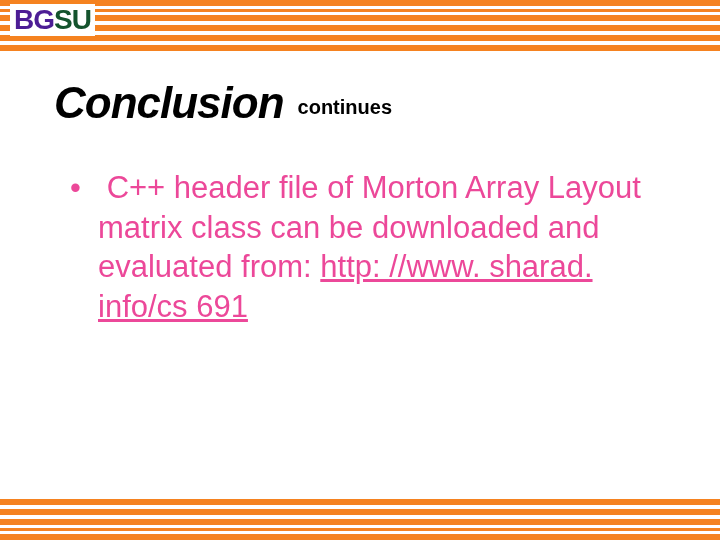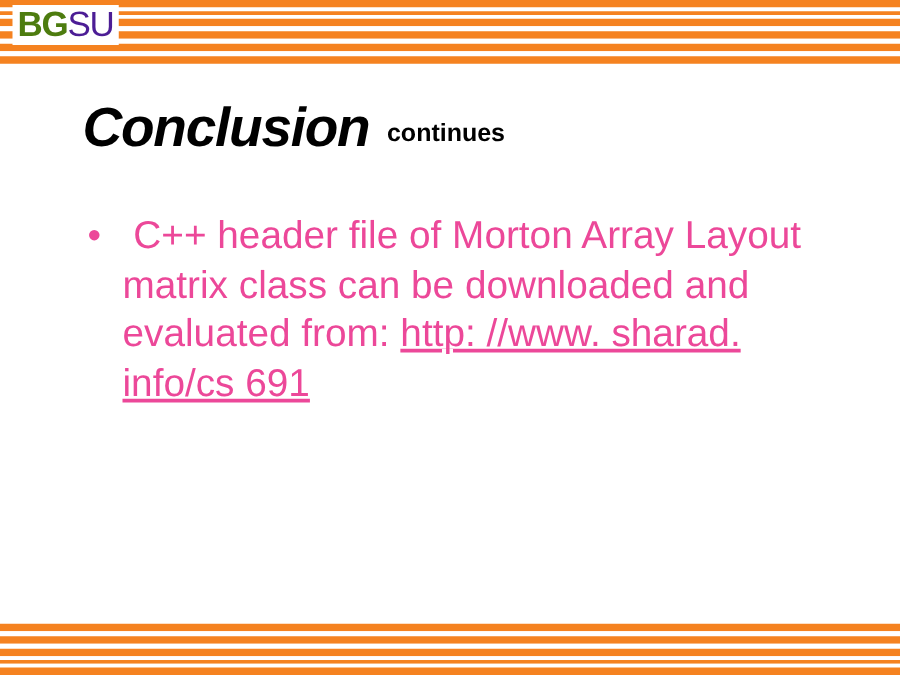--- a/index.html
+++ b/index.html
@@ -19,25 +19,25 @@
   .logo {
     position: absolute;
     top: 4px; left: 10px;
     background: #fff;
     padding: 0 4px;
     z-index: 10;
     font-weight: bold;
     font-size: 28px;
     letter-spacing: -1px;
   }
-  .logo-bg { color: #4d7c0f; }
-  .logo-su { color: #4c1d95; font-weight: 400; }
+  .logo-bg { color: #4c1d95; }
+  .logo-su { color: #14532d; font-weight: 700; }
   .title-wrap {
     position: absolute;
-    top: 78px; left: 66px;
+    top: 78px; left: 54px;
     display: flex;
     align-items: baseline;
   }
   .title {
     font-size: 44px;
     font-weight: bold;
     font-style: italic;
     color: #000;
     letter-spacing: -1px;
   }

